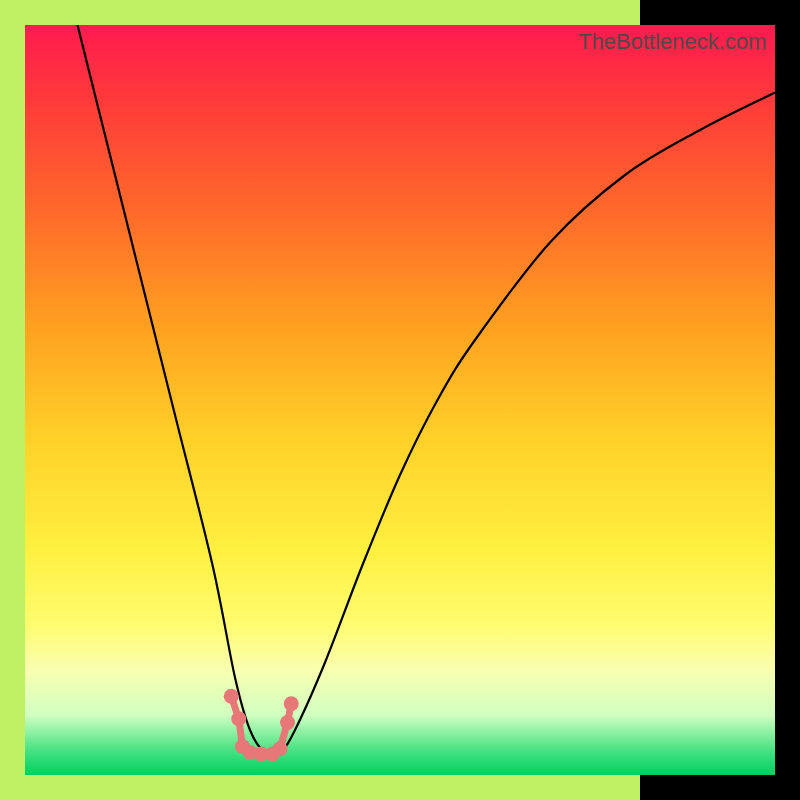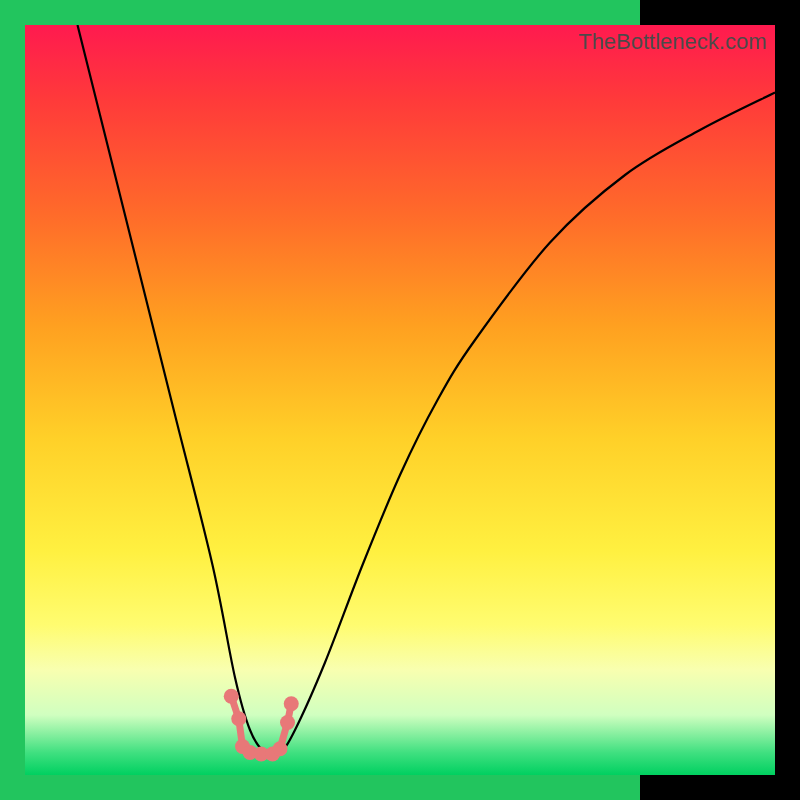--- a/index.html
+++ b/index.html
@@ -6,21 +6,21 @@
     margin: 0;
     padding: 0;
     background: #000;
     width: 800px;
     height: 800px;
     overflow: hidden;
   }
   .frame {
     width: 640px;
     height: 800px;
-    background: #22c55e;
+    background: #bef264;
     position: relative;
   }
   .plot {
     position: absolute;
     left: 25px;
     top: 25px;
     width: 750px;
     height: 750px;
     background: linear-gradient(to bottom,
       #ff1a4f 0%,

